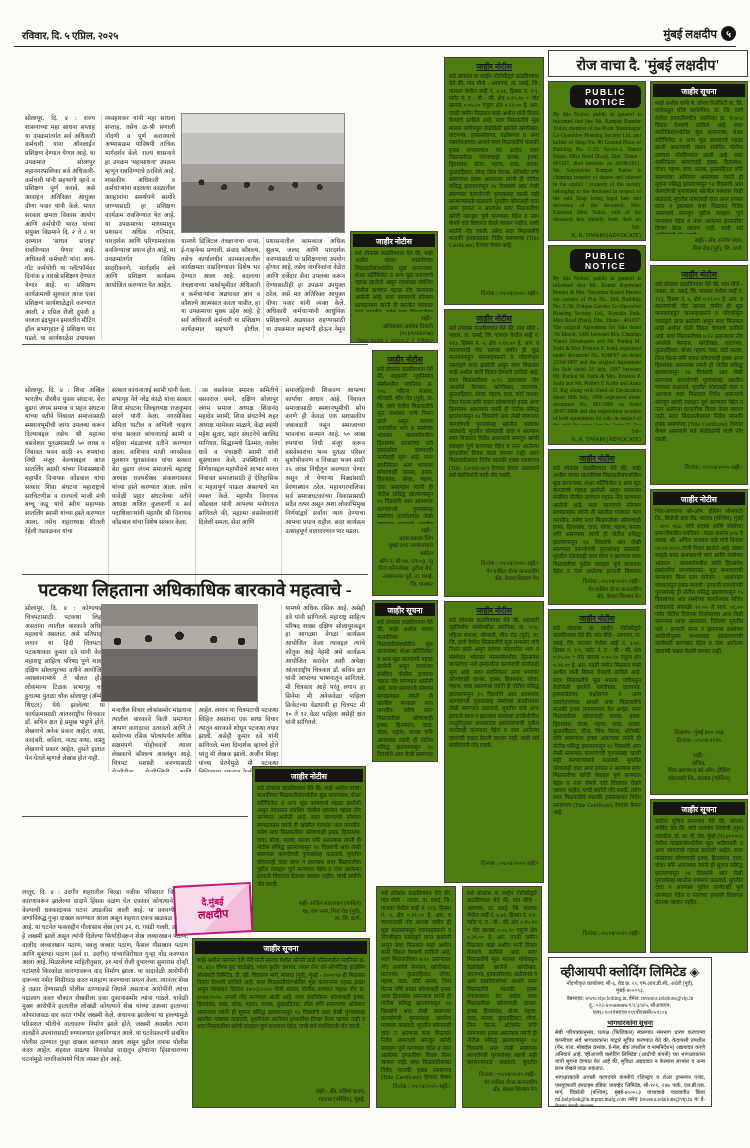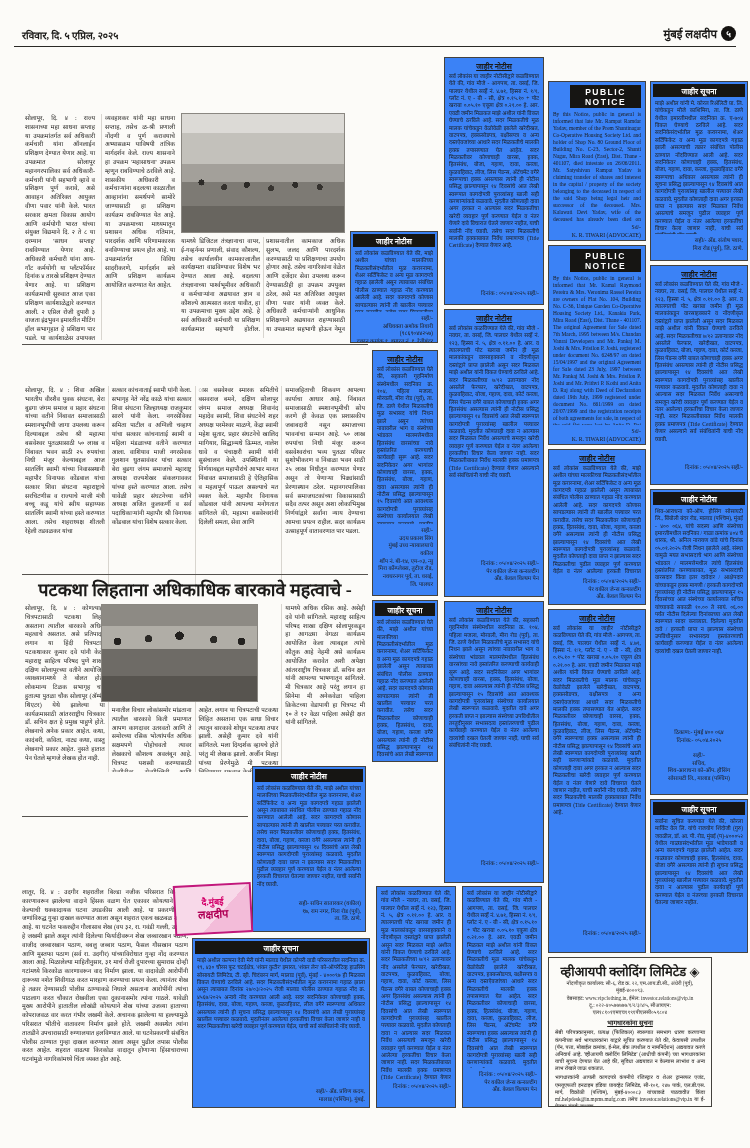--- a/index.html
+++ b/index.html
@@ -23,28 +23,28 @@
   .hl4{font-size:14.5px;line-height:1.5;}
 
   
   .cols{display:flex;}
   .col{flex:1;padding:0 3px;text-align:justify;font-size:6.2px;line-height:1.42;overflow:hidden;}
   .col + .col{border-left:1px solid #d8d5cf;}
   .bodytxt{text-align:justify;font-size:6.2px;line-height:1.42;overflow:hidden;}
   .twocol{columns:2;column-gap:6px;column-rule:1px solid #d8d5cf;}
 
   
-  .nbox{border:1px solid #44423e;padding:3px 4px;overflow:hidden;background:#3b82f6;}
+  .nbox{border:1px solid #44423e;padding:3px 4px;overflow:hidden;background:#4d7c0f;}
   .nhd{font-weight:bold;text-align:center;font-size:7.6px;margin:0 0 2px 0;text-decoration:underline;}
   .nhd-black{background:#161513;color:#fff;text-align:center;font-weight:bold;font-size:7.6px;
              padding:1.5px 0;margin:-1px -2px 3px -2px;text-decoration:none;
              font-family:"Liberation Sans","DejaVu Sans",sans-serif;}
   .pnhd{background:#161513;color:#fff;text-align:center;font-weight:bold;font-size:8.5px;
         letter-spacing:1.5px;padding:1.5px 0;margin:0 0 3px 17px;
-        font-family:"Liberation Sans","DejaVu Sans",sans-serif;}
+        font-family:"Liberation Sans","DejaVu Sans",sans-serif;border-radius:6px;}
   .ntxt{font-size:5.5px;line-height:1.34;text-align:justify;overflow:hidden;}
   .ntxt-en{font-size:5.4px;line-height:1.3;text-align:justify;overflow:hidden;}
   .sign{font-size:5.7px;line-height:1.35;text-align:right;white-space:pre-line;margin-top:3px;}
 
   
   .promo{background:#e9e8e4;border:1.5px solid #55524e;display:flex;flex-direction:column;
          justify-content:center;align-items:center;font-weight:bold;font-size:16.5px;line-height:2.0;}
   .banner{border:1.5px solid #44423e;display:flex;align-items:center;justify-content:center;
           font-weight:bold;font-size:14.5px;background:#fcfbf8;}
 
@@ -88,20 +88,21 @@
 
 <div id="page">
 
   <div class="abs dateline" style="left:22px;top:28px;width:300px;">रविवार, दि. ५ एप्रिल, २०२५</div>
   <div class="abs masthead" style="right:14px;top:26px;width:200px;">
     <span>मुंबई लक्षदीप</span>
     <span class="badge">५</span>
   </div>
   <div class="abs rule" style="left:14px;top:46px;width:722px;"></div>
 
+  <div class="abs banner" style="left:548px;top:50px;width:200px;height:27px;">रोज वाचा  दै. 'मुंबई लक्षदीप'</div>
 
   <div class="abs photo photo1" style="left:181px;top:113px;width:164px;height:120px;"></div>
   <div class="abs col" style="left:22px;top:114px;width:76px;height:226px;">सोलापूर, दि. ४ : राज्य शासनाच्या महा साधना सप्ताह या उपक्रमांतर्गत सर्व अधिकारी कर्मचारी यांना ऑनलाईन प्रशिक्षण देण्यात येणार आहे. या उपक्रमात सोलापूर महानगरपालिका सर्व अधिकारी- कर्मचारी यांनी सहभागी व्हावे व प्रशिक्षण पूर्ण करावे, असे आवाहन अतिरिक्त आयुक्त वीणा पवार यांनी केले. भारत सरकार क्षमता विकास आयोग आणि कर्मयोगी भारत यांच्या संयुक्त विद्यमाने दि. २ ते ८ या दरम्यान 'साधन सप्ताह' राबविण्यात येणार आहे. अधिकारी कर्मचारी यांना आय-गॉट कर्मयोगी या प्लॅटफॉर्मवर दिनांक ४ तारखे प्रशिक्षण देण्यात येणार आहे. या प्रशिक्षण कार्यक्रमाची सुरुवात आज एका प्रशिक्षण कार्यशाळेद्वारे करण्यात आली. २ एप्रिल रोजी दुपारी ३ वाजता इंद्रभुवन इमारतीत मीटिंग हॉल सभागृहात हे प्रशिक्षण पार पडले. या कार्यशाळेस उपायुक्त सोनाली यादव, सहायक आयुक्त मनिषा मस्के, सहायक आयुक्त निरीश पंडित, सर्व विभागप्रमुख, विभागीय अधिकारी, कार्यालयप्रमुख तसेच कर्मचारी सहभागी झाले होते. संगणक विभाग प्रमुख स्नेहल</div>
   <div class="abs col" style="left:101px;top:114px;width:77px;height:226px;border-left:1px solid #d8d5cf;">व्यवहारकर यांनी महा साधना सप्ताह, तसेच ळ-श्री प्रणाली नोंदणी व पूर्ण करावयाचे अभ्यासक्रम याविषयी तांत्रिक मार्गदर्शन केले. राज्य शासनाने हा उपक्रम 'महासाधना' उपक्रम म्हणून राबविण्याचे ठरविले आहे. शासकीय अधिकारी व कर्मचाऱ्यांना बदलत्या काळातील आव्हानांना समर्थपणे सामोरे जाण्यासाठी हा प्रशिक्षण कार्यक्रम राबविण्यात येत आहे. या उपक्रमाच्या माध्यमातून प्रशासन अधिक गतिमान, पारदर्शक आणि परिणामकारक बनविण्याचा प्रयत्न होत आहे. या उपक्रमांतर्गत विविध सादरीकरणे, मार्गदर्शन सत्रे आणि प्रशिक्षण कार्यक्रम आयोजित करण्यात येत आहेत.</div>
   <div class="abs bodytxt twocol" style="left:181px;top:237px;width:164px;height:101px;">यामध्ये डिजिटल तंत्रज्ञानाचा वापर, ई-गव्हर्नन्स प्रणाली, संवाद कौशल्य, तसेच कार्यालयीन कामकाजातील कार्यक्षमता वाढविण्यावर विशेष भर देण्यात आला आहे. बदलत्या तंत्रज्ञानाच्या पार्श्वभूमीवर अधिकारी व कर्मचाऱ्यांना अद्ययावत ज्ञान व कौशल्ये आत्मसात करता यावीत, हा या उपक्रमाचा मुख्य उद्देश आहे. हे सर्व अधिकारी कर्मचारी या प्रशिक्षण कार्यक्रमात सहभागी होतील. प्रशासनातील कामकाज अधिक सुलभ, जलद आणि पारदर्शक करण्यासाठी या प्रशिक्षणाचा उपयोग होणार आहे. तसेच नागरिकांना वेळेत आणि दर्जेदार सेवा उपलब्ध करून देण्यासाठीही हा उपक्रम उपयुक्त ठरेल, असे मत अतिरिक्त आयुक्त वीणा पवार यांनी व्यक्त केले. अधिकारी कर्मचाऱ्यांनी आधुनिक प्रशिक्षणाने अद्ययावत राहण्यासाठी या उपक्रमात सहभागी होऊन नेमून दिलेल्या कालावधीत प्रशिक्षण पूर्ण करावे, असे निर्देश अतिरिक्त आयुक्त वीणा पवार यांनी दिले.</div>
 
   <div class="abs nbox" style="left:350px;top:231px;width:88px;height:112px;">
     <div class="nhd-black">जाहीर नोटीस</div>
     <div class="ntxt" style="height:62px;">सर्व लोकांस कळविण्यात येते की, माझे अशील यांच्या मालकीच्या मिळकतीसंदर्भातील मूळ करारनामा, शेअर सर्टिफिकेट व अन्य मूळ कागदपत्रे गहाळ झालेली असून त्याबाबत संबंधित पोलीस ठाण्यात गहाळ नोंद करण्यात आलेली आहे. सदर कागदपत्रे कोणास सापडल्यास त्यांनी ती खालील पत्त्यावर परत करावीत. तसेच सदर मिळकतीवर कोणाचाही हक्क, हितसंबंध, दावा, बोजा, गहाण, कब्जा वगैरे असल्यास त्यांनी ही नोटीस प्रसिद्ध झाल्यापासून १४ दिवसांचे आत लेखी स्वरूपात कागदोपत्री पुराव्यांसह कळवावे. मुदतीत कोणताही दावा प्राप्त न झाल्यास सदर मिळकतीचा पुढील व्यवहार पूर्ण करण्यात येईल व नंतर आलेल्या हरकती विचारात घेतल्या जाणार नाहीत, याची सर्वांनी नोंद घ्यावी.</div>
     <div class="sign">सही/-

